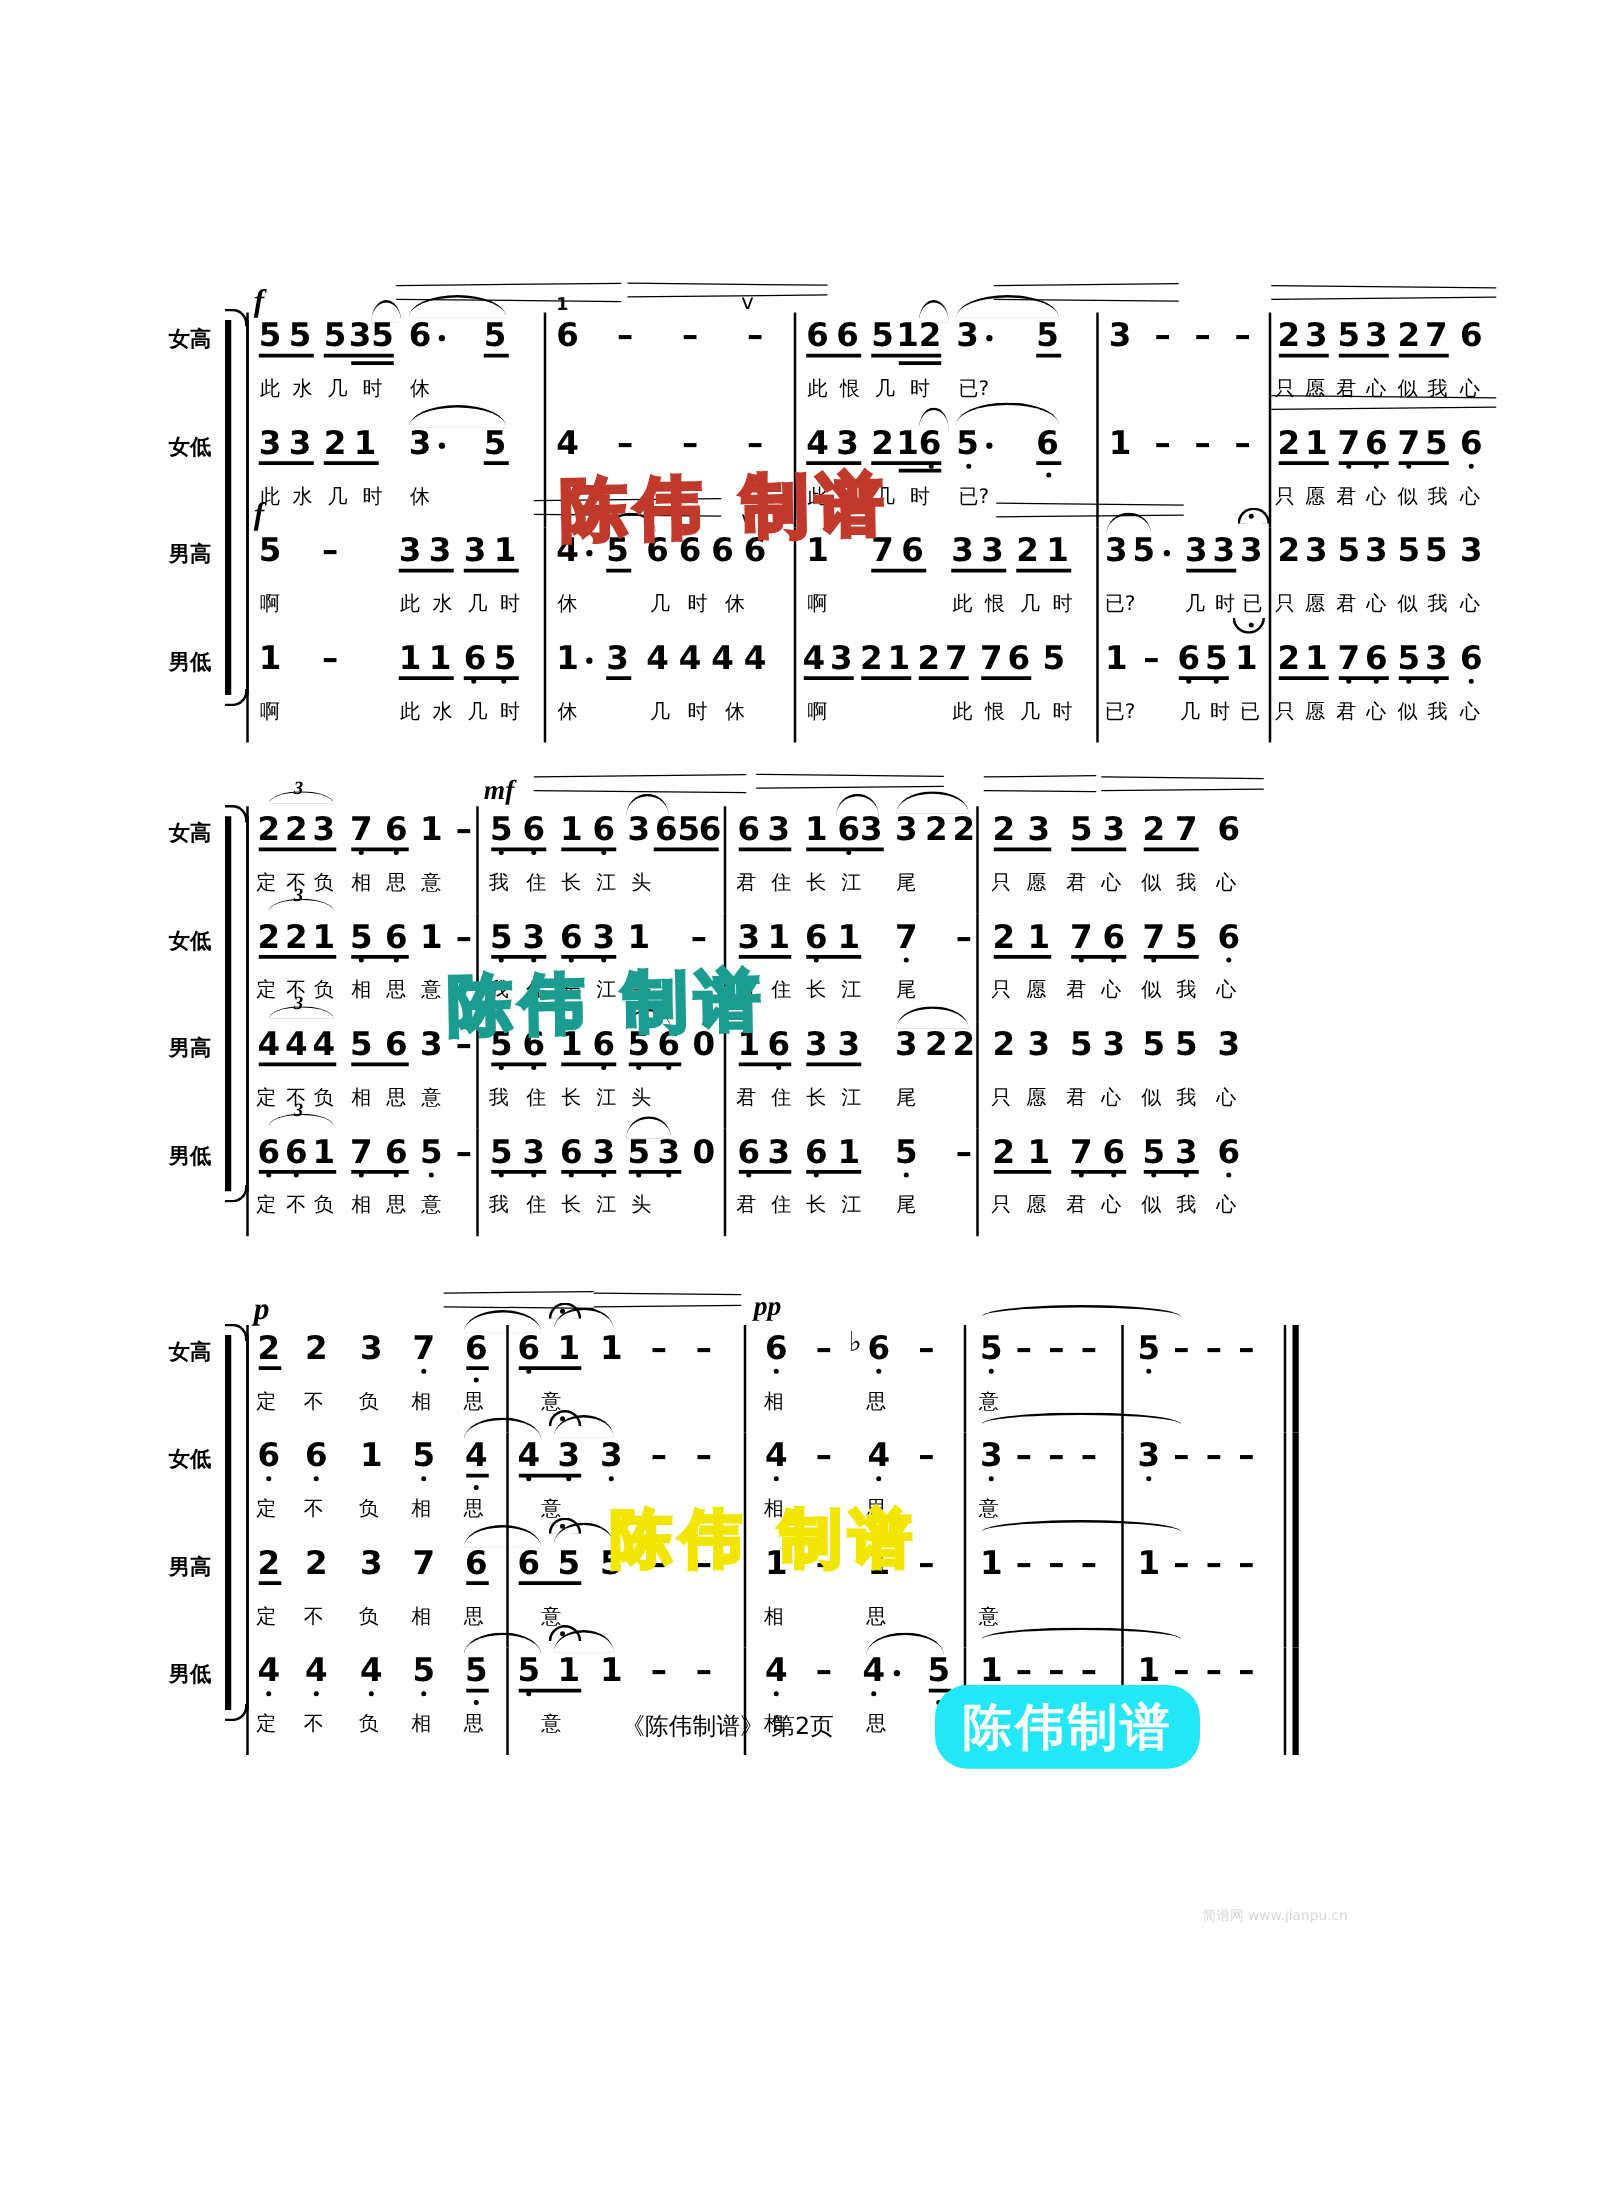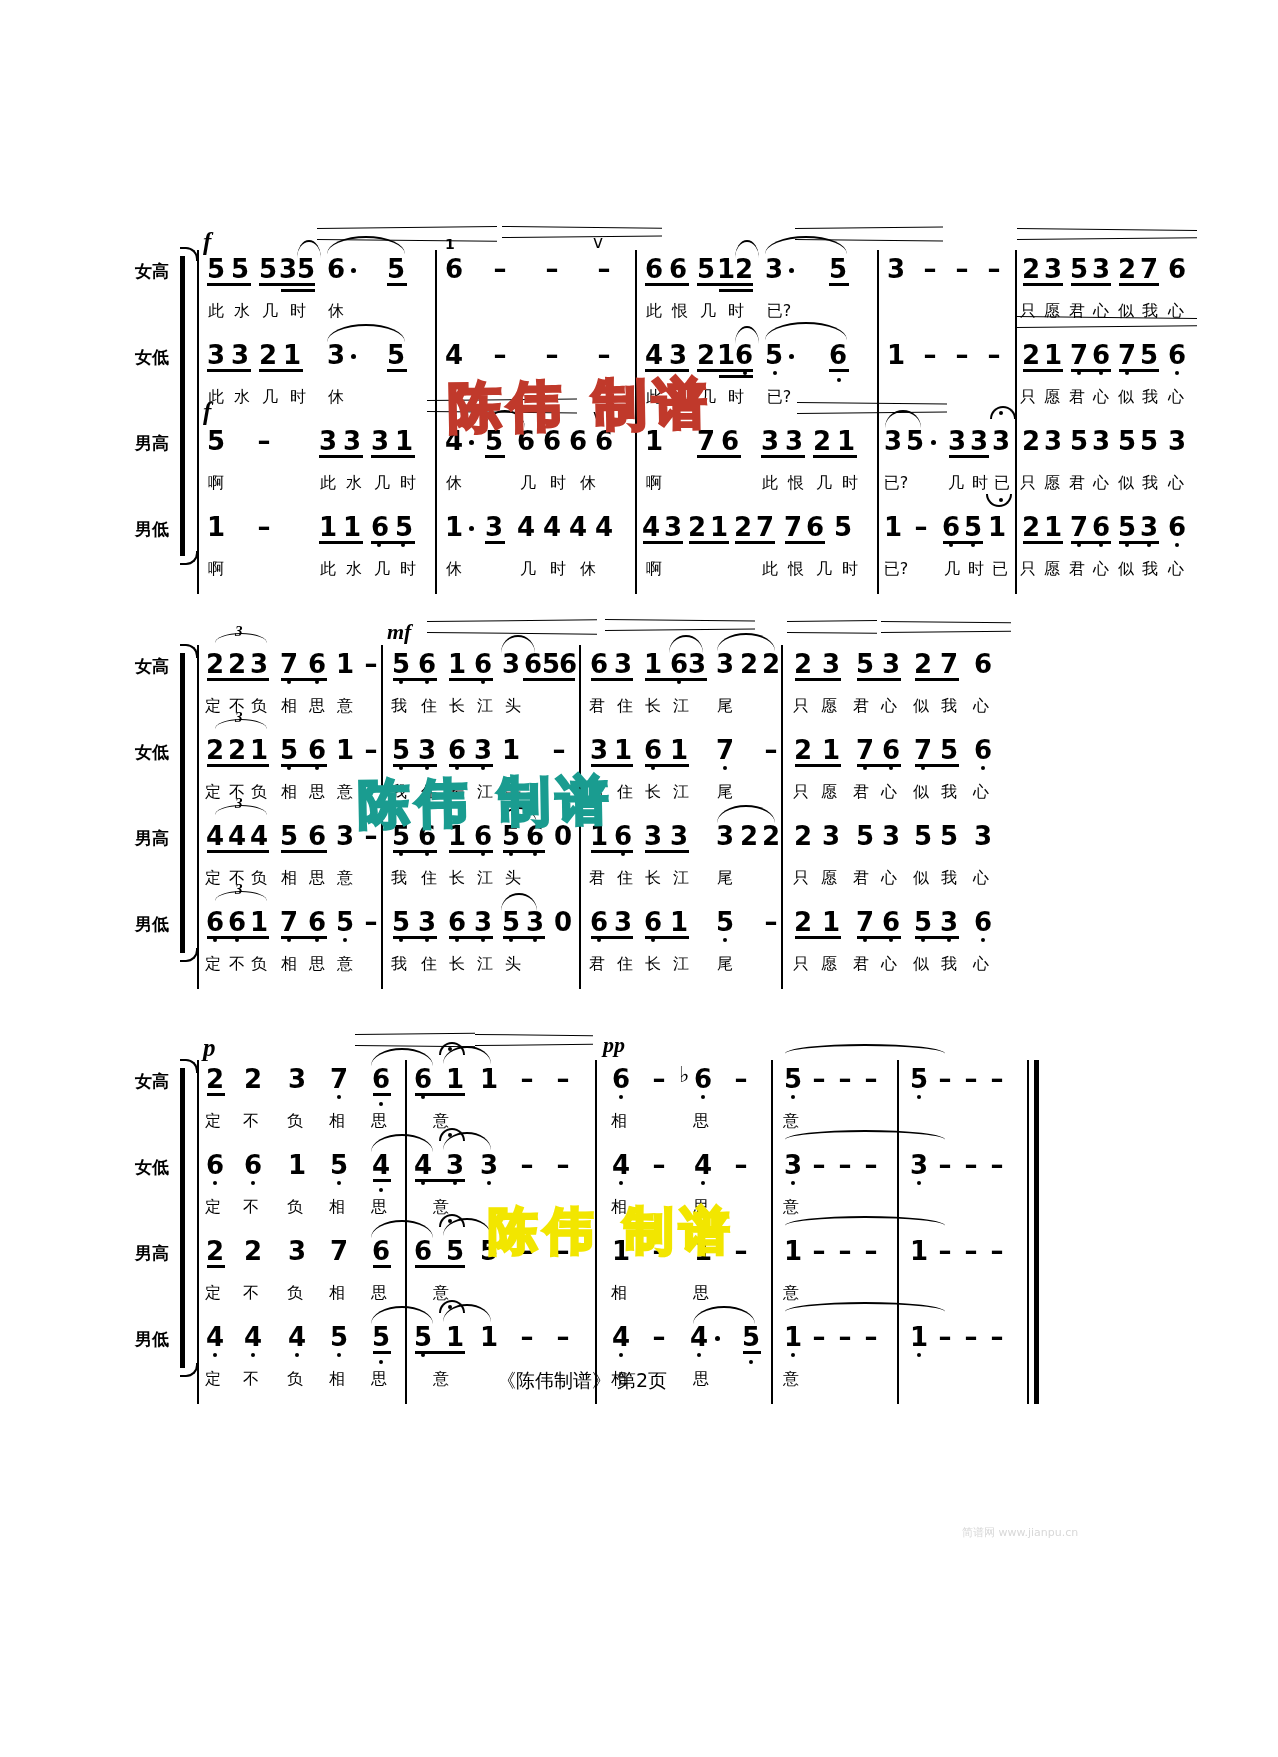--- a/index.html
+++ b/index.html
@@ -1386,19 +1386,20 @@
       </div>
     </div>
   </div>
 
   <div class="wm wm-red" style="left:448px;top:370px;transform:rotate(-1deg);">陈伟  制谱</div>
 
   <div class="wm wm-teal" style="left:358px;top:768px;transform:rotate(-1deg);">陈伟  制谱</div>
 
   <div class="wm wm-yellow" style="left:488px;top:1198px;transform:rotate(0deg);">陈伟  制谱</div>
 
+  <div class="wm-badge" style="left:748px;top:1348px;">陈伟制谱</div>
 
   <div class="footer" style="left:497px;top:1368px;">《陈伟制谱》</div>
   <div class="footer" style="left:617px;top:1368px;">第2页</div>
 
   <div class="faint" style="left:962px;top:1525px;">简谱网 www.jianpu.cn</div>
 
 </div>
 
 </body></html>

